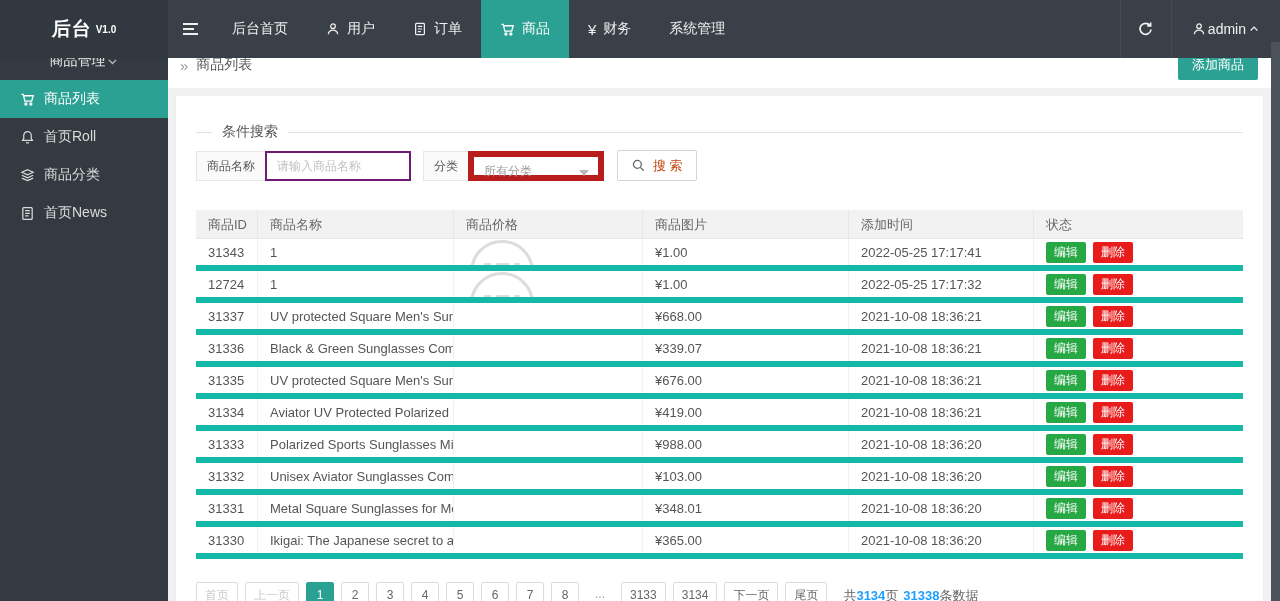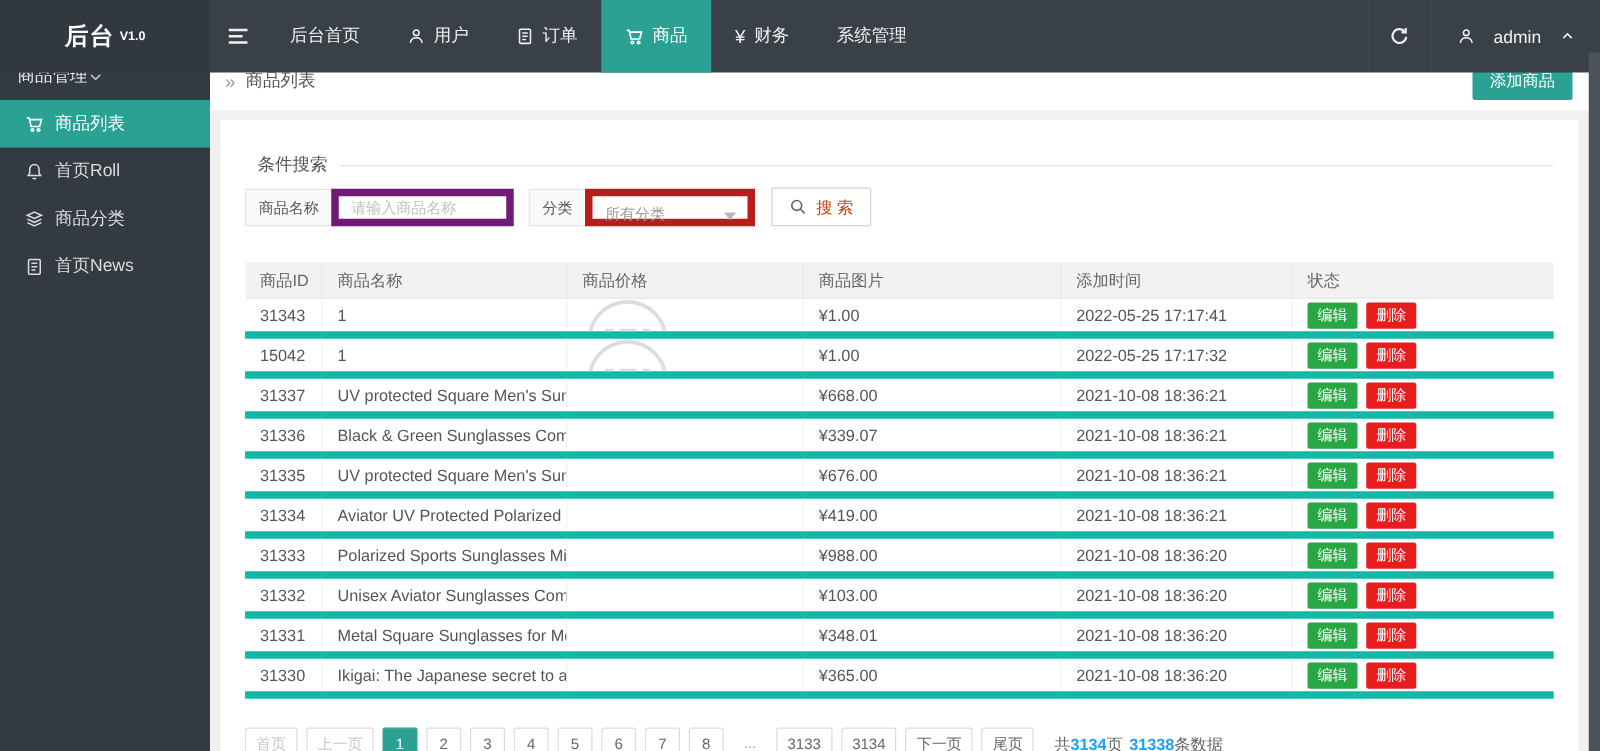--- a/index.html
+++ b/index.html
@@ -11,46 +11,46 @@
   .topbar { position:absolute; left:0; top:0; width:1280px; height:58px; background:#3a4048; display:flex; align-items:stretch; color:#f1f1f1; z-index:5; }
   .logo { width:168px; background:#32383f; display:flex; align-items:center; justify-content:center; font-size:19px; font-weight:bold; color:#fff; letter-spacing:1px; }
   .logo sup { font-size:10px; font-weight:bold; margin-left:4px; letter-spacing:0; }
   .nav { display:flex; align-items:stretch; }
   .nav-item { display:flex; align-items:center; gap:7px; padding:0 19px; font-size:14px; color:#f0f0f0; cursor:pointer; }
   .nav-item.hamburger { padding:0 15px; }
   .nav-item.active { background:var(--accent); color:#fff; }
   .yen-glyph { font-size:15px; }
   .spacer { flex:1; }
   .refresh { width:52px; display:flex; align-items:center; justify-content:center; border-left:1px solid rgba(255,255,255,.06); border-right:1px solid rgba(255,255,255,.06); cursor:pointer; }
-  .usermenu { display:flex; align-items:center; gap:15px; padding:0 20px; font-size:14px; cursor:pointer; }
+  .usermenu { display:flex; align-items:center; gap:2px; padding:0 20px; font-size:14px; cursor:pointer; }
   .hamb span { display:block; width:15px; height:2px; background:#f0f0f0; margin:3px 0; }
   .hamb span:nth-child(2){ width:11px; }
 
   
   .sidebar { position:absolute; left:0; top:42px; bottom:0; width:168px; background:#343a41; z-index:4; }
-  .side-group { height:38px; display:flex; align-items:center; justify-content:flex-start; padding:0 14px 0 14px; color:#eee; font-size:14px; cursor:pointer; }
+  .side-group { height:38px; display:flex; align-items:center; justify-content:center; padding:0 14px 0 14px; color:#eee; font-size:14px; cursor:pointer; }
   .side-item { height:38px; display:flex; align-items:center; gap:9px; padding-left:20px; color:#dcdcdc; font-size:14px; cursor:pointer; }
   .side-item.active { background:var(--accent); color:#fff; }
   .side-item .ic { width:15px; height:15px; flex:0 0 auto; }
 
   
   .main { position:absolute; left:168px; top:42px; right:0; bottom:0; }
   .crumbbar { height:46px; background:#fff; display:flex; align-items:center; justify-content:space-between; padding:0 22px 0 12px; }
   .crumb { display:flex; align-items:center; gap:8px; font-size:14px; color:#555; }
   .crumb .arrow { color:#9a9a9a; font-size:15px; }
   .btn-add { background:var(--accent); color:#fff; border:none; height:30px; padding:0 14px; font-size:13px; border-radius:2px; cursor:pointer; font-family:Liberation Mono, monospace;margin-left:48px; }
   .content { position:absolute; left:0; right:0; top:46px; bottom:0; background:#f1f1f1; padding:8px 17px 0 8px; }
   .card { background:#fff; min-height:560px; padding:26px 20px 20px 20px; box-shadow:0 1px 2px rgba(0,0,0,.05); }
 
   
   .fieldset { position:relative; border-top:1px solid #e4e4e4; margin-top:10px; }
-  .legend { position:absolute; top:-10px; left:0; background:#fff; padding:0 10px; font-size:14px; color:#555; }
+  .legend { position:absolute; top:-10px; left:16px; background:#fff; padding:0 10px; font-size:14px; color:#555; }
   .filters { display:flex; align-items:center; margin-top:17px; }
   .addon { height:30px; line-height:28px; border:1px solid #e6e6e6; background:#fafafa; padding:0 10px; font-size:12px; color:#555; white-space:nowrap; }
-  .txt-input { height:30px; width:146px; border:6px solid #701a75; margin-left:-1px; padding:0 10px; font-size:12px; color:#737373; outline:none; font-family:inherit; }
+  .txt-input { height:30px; width:146px; border:2px solid #701a75; margin-left:-1px; padding:0 10px; font-size:12px; color:#737373; outline:none; font-family:inherit; }
   .txt-input::placeholder { color:#c0c0c0; }
   .grp2 { margin-left:12px; display:flex; }
   .select { position:relative; height:30px; width:136px; border:6px solid #b91c1c; margin-left:-1px; line-height:28px; padding:0 24px 0 10px; font-size:12px; color:#999; background:#fff; cursor:pointer; }
   .select .caret { position:absolute; right:9px; top:13px; width:0; height:0; border-left:5px solid transparent; border-right:5px solid transparent; border-top:6px solid #b9b9b9; }
   .btn-search { margin-left:13px; height:31px; display:flex; align-items:center; gap:7px; background:#fff; border:1px solid #d4d4d4; border-radius:2px; padding:0 13px; font-size:13px; color:#c2410c; cursor:pointer; font-family:inherit; }
 
   
   .table { margin-top:29px; border:0; }
   .thead, .trow { display:grid; grid-template-columns:62px 196px 189px 206px 185px 1fr; }
   .thead { background:#f2f2f2; height:29px; border-bottom:1px solid #e8e8e8; }
@@ -266,21 +266,21 @@
                 </div>
               </div>
               <div class="td">¥1.00</div>
               <div class="td">2022-05-25 17:17:41</div>
               <div class="td">
                 <button class="btn-edit">编辑</button>
                 <button class="btn-del">删除</button>
               </div>
             </div>
             <div class="trow">
-              <div class="td">15042</div>
+              <div class="td">12724</div>
               <div class="td">1</div>
               <div class="td">
                 <div class="imgph">
                   <div class="arc"></div>
                   <i class="d1"></i>
                   <i class="d2"></i>
                   <i class="d3"></i>
                 </div>
               </div>
               <div class="td">¥1.00</div>

